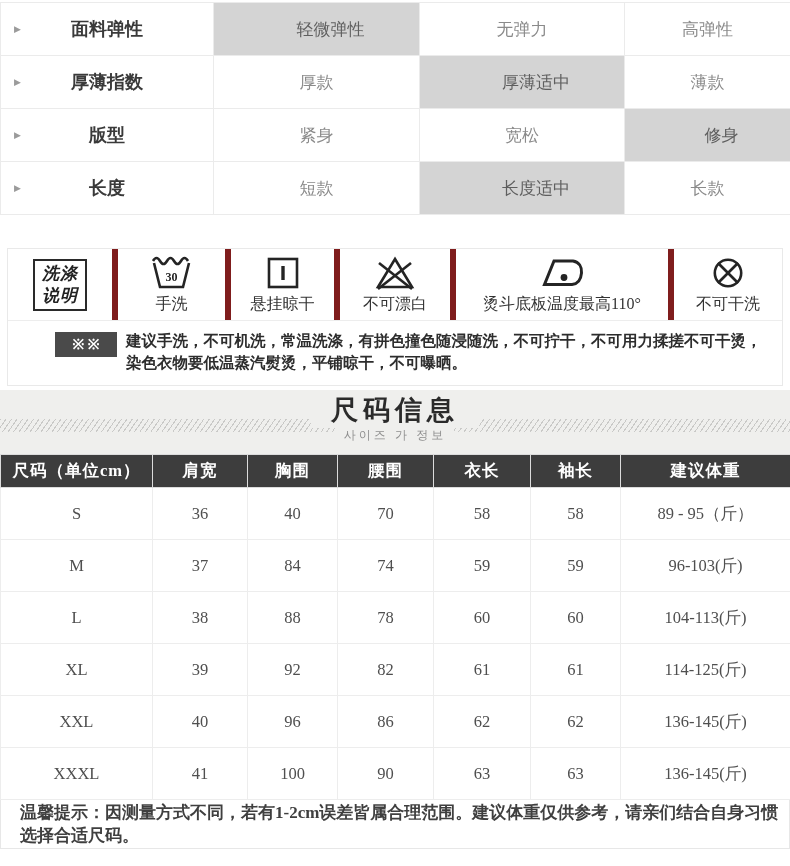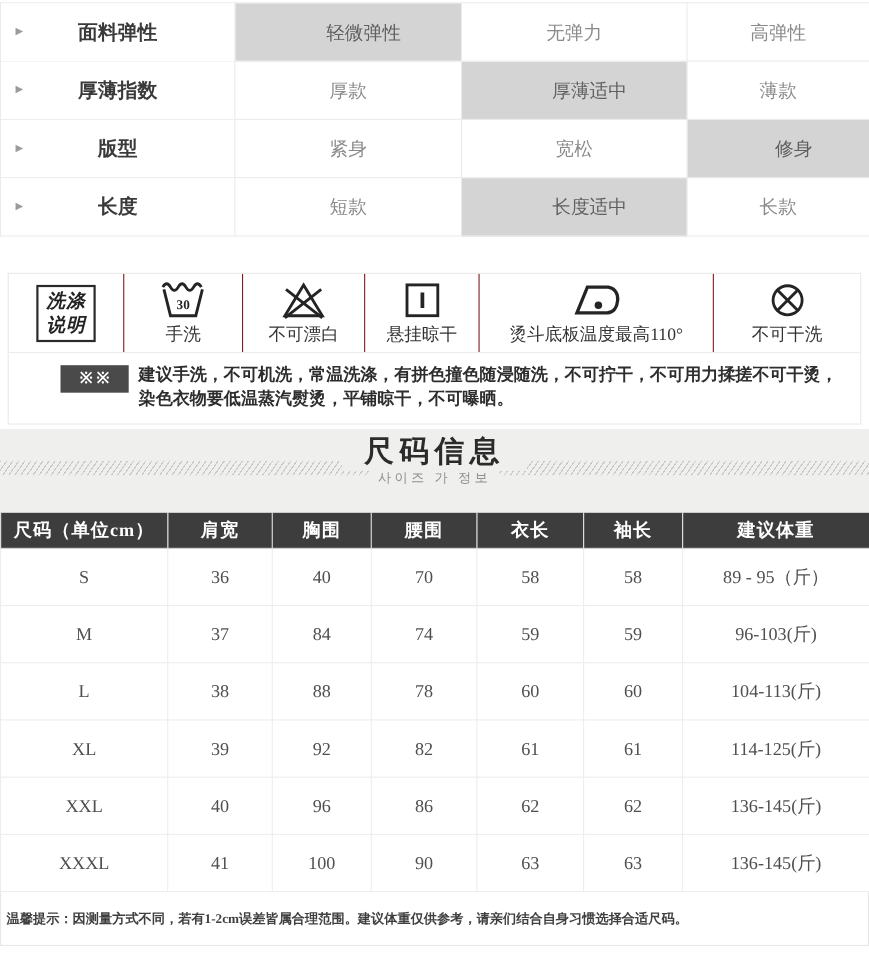--- a/index.html
+++ b/index.html
@@ -11,48 +11,48 @@
   
   .attr-table{width:790px;border-collapse:collapse;table-layout:fixed;margin-top:2px;}
   .attr-table td{border:1px solid #ebebeb;height:50px;text-align:center;vertical-align:middle;background:#fff;}
   .attr-label{position:relative;font-weight:bold;font-size:18px;color:#3a3a3a;}
   .arrow-icon{position:absolute;left:13px;top:50%;transform:translateY(-50%);color:#9b9b9b;font-size:9px;font-family:"DejaVu Sans",sans-serif;}
   .attr-opt{font-size:17px;color:#8a8a8a;}
   .attr-opt.sel{background:var(--highlight,#d4d4d4);color:#5f5f5f;padding-left:29px;}
   
   .care-box{margin:33px 7px 0;border:1px solid #e9e9e9;background:#fff;}
   .care-row{display:flex;align-items:stretch;height:71px;border-bottom:1px solid #ededed;}
-  .care-cell{display:flex;flex-direction:column;align-items:center;justify-content:center;border-left:1px solid #7f1d1d;}
+  .care-cell{display:flex;flex-direction:column;align-items:center;justify-content:center;border-left:6px solid #7f1d1d;}
   .care-cell:first-child{border-left:none;}
   .cc-0{flex:0 0 104px;}.cc-1{flex:0 0 107px;}.cc-2{flex:0 0 110px;}
   .cc-3{flex:0 0 103px;}.cc-4{flex:0 0 212px;}.cc-5{flex:1;}
   .care-label-box{width:50px;height:48px;border:2px solid #2a2a2a;display:flex;flex-direction:column;
     align-items:center;justify-content:center;font-size:17px;font-weight:bold;color:#222;line-height:1.25;letter-spacing:1px;font-style:italic;}
   .care-icon{height:38px;display:flex;align-items:flex-end;margin-bottom:2px;}
   .care-icon svg{stroke:#242424;fill:none;stroke-width:2.6;}
   .care-item-label{font-size:16px;color:#333;white-space:nowrap;}
   .care-note{position:relative;padding:9px 16px 11px 118px;font-size:15.5px;font-weight:bold;color:#2d2d2d;line-height:1.42;}
   .note-badge{position:absolute;left:47px;top:11px;width:62px;height:25px;line-height:25px;
     background:var(--badge_bg,#4a4a4a);color:#fff;text-align:center;font-size:14px;}
   
   .size-section{margin-top:4px;}
-  .size-head{position:relative;height:75px;background:var(--section_bg,#efefed);text-align:center;overflow:hidden;}
+  .size-head{position:relative;height:64px;background:var(--section_bg,#efefed);text-align:center;overflow:hidden;}
   .hatch{position:absolute;top:29px;left:0;width:100%;height:13px;
     background:repeating-linear-gradient(125deg,#c9c9c7 0,#c9c9c7 1px,var(--section_bg,#efefed) 1px,var(--section_bg,#efefed) 4.5px);}
   .size-title{position:relative;display:inline-block;margin:3px 0 0;padding:0 20px;background:var(--section_bg,#efefed);
     font-size:27px;font-weight:bold;color:#2b2b2b;letter-spacing:5px;line-height:1.3;}
   .size-sub-wrap{position:relative;margin-top:-3px;}
   .size-sub{display:inline-block;padding:0 8px;background:var(--section_bg,#efefed);
     font-size:12px;color:#8f8f8f;letter-spacing:3px;font-family:"Liberation Sans","DejaVu Sans",sans-serif;}
   .size-table{width:790px;border-collapse:collapse;table-layout:fixed;background:#fff;}
   .size-table th{background:var(--table_header_bg,#3d3d3d);color:#fff;font-size:16.5px;font-weight:bold;
     height:30px;border:1px solid #dcdcdc;letter-spacing:1px;margin-top:44px;}
   .size-table td{height:49px;text-align:center;font-size:16.5px;color:#4f4f4f;border:1px solid #ededed;}
   .size-tip{border:1px solid #e7e7e7;border-top:none;height:48px;display:flex;align-items:center;
-    padding-left:5px;font-size:12px;font-weight:bold;color:#3f3f3f;background:#fff;}
+    padding-left:19px;font-size:17px;font-weight:bold;color:#3f3f3f;background:#fff;}
 </style>
 </head>
 <body>
 
 <div>
 
   <table class="attr-table">
     <colgroup>
         <col style="width:213px">
         <col style="width:206px">
@@ -98,38 +98,38 @@
       <div class="care-cell cc-1">
         <span class="care-icon">
           <svg width="45" height="38" viewBox="0 0 43 38">
             <path d="M3,7 q3.5,-6 7,0 q3.5,6 7,0 q3.5,-6 7,0 q3.5,6 7,0 q3.5,-6 7,0"></path>
             <path d="M4,9 L10,33 L33,33 L39,9"></path>
             <text x="21.5" y="27" text-anchor="middle" font-size="12" font-weight="bold" fill="#242424" stroke="none">30</text>
           </svg>
         </span>
         <span class="care-item-label">手洗</span>
       </div>
+      <div class="care-cell cc-3">
+        <span class="care-icon">
+          <svg width="46" height="38" viewBox="0 0 46 38">
+            <rect x="9" y="5" width="28" height="28"></rect>
+            <line x1="23" y1="12" x2="23" y2="26" style="stroke-width:3.4"></line>
+          </svg>
+        </span>
+        <span class="care-item-label">悬挂晾干</span>
+      </div>
       <div class="care-cell cc-2">
         <span class="care-icon">
           <svg width="46" height="38" viewBox="0 0 46 38">
             <path d="M23,5 L40,33 L6,33 Z"></path>
             <line x1="7" y1="9" x2="40" y2="35"></line>
             <line x1="39" y1="9" x2="6" y2="35"></line>
           </svg>
         </span>
         <span class="care-item-label">不可漂白</span>
-      </div>
-      <div class="care-cell cc-3">
-        <span class="care-icon">
-          <svg width="46" height="38" viewBox="0 0 46 38">
-            <rect x="9" y="5" width="28" height="28"></rect>
-            <line x1="23" y1="12" x2="23" y2="26" style="stroke-width:3.4"></line>
-          </svg>
-        </span>
-        <span class="care-item-label">悬挂晾干</span>
       </div>
       <div class="care-cell cc-4">
         <span class="care-icon">
           <svg width="48" height="38" viewBox="0 0 48 36" style="stroke-width:3">
             <path d="M16,6 H35 C41,7 44,12 43.5,18 C43,24 40,29 34,29.5 H6.5 Z"></path>
             <circle cx="26" cy="22.5" r="3.4" fill="#242424" stroke="none"></circle>
           </svg>
         </span>
         <span class="care-item-label">烫斗底板温度最高110°</span>
       </div>

